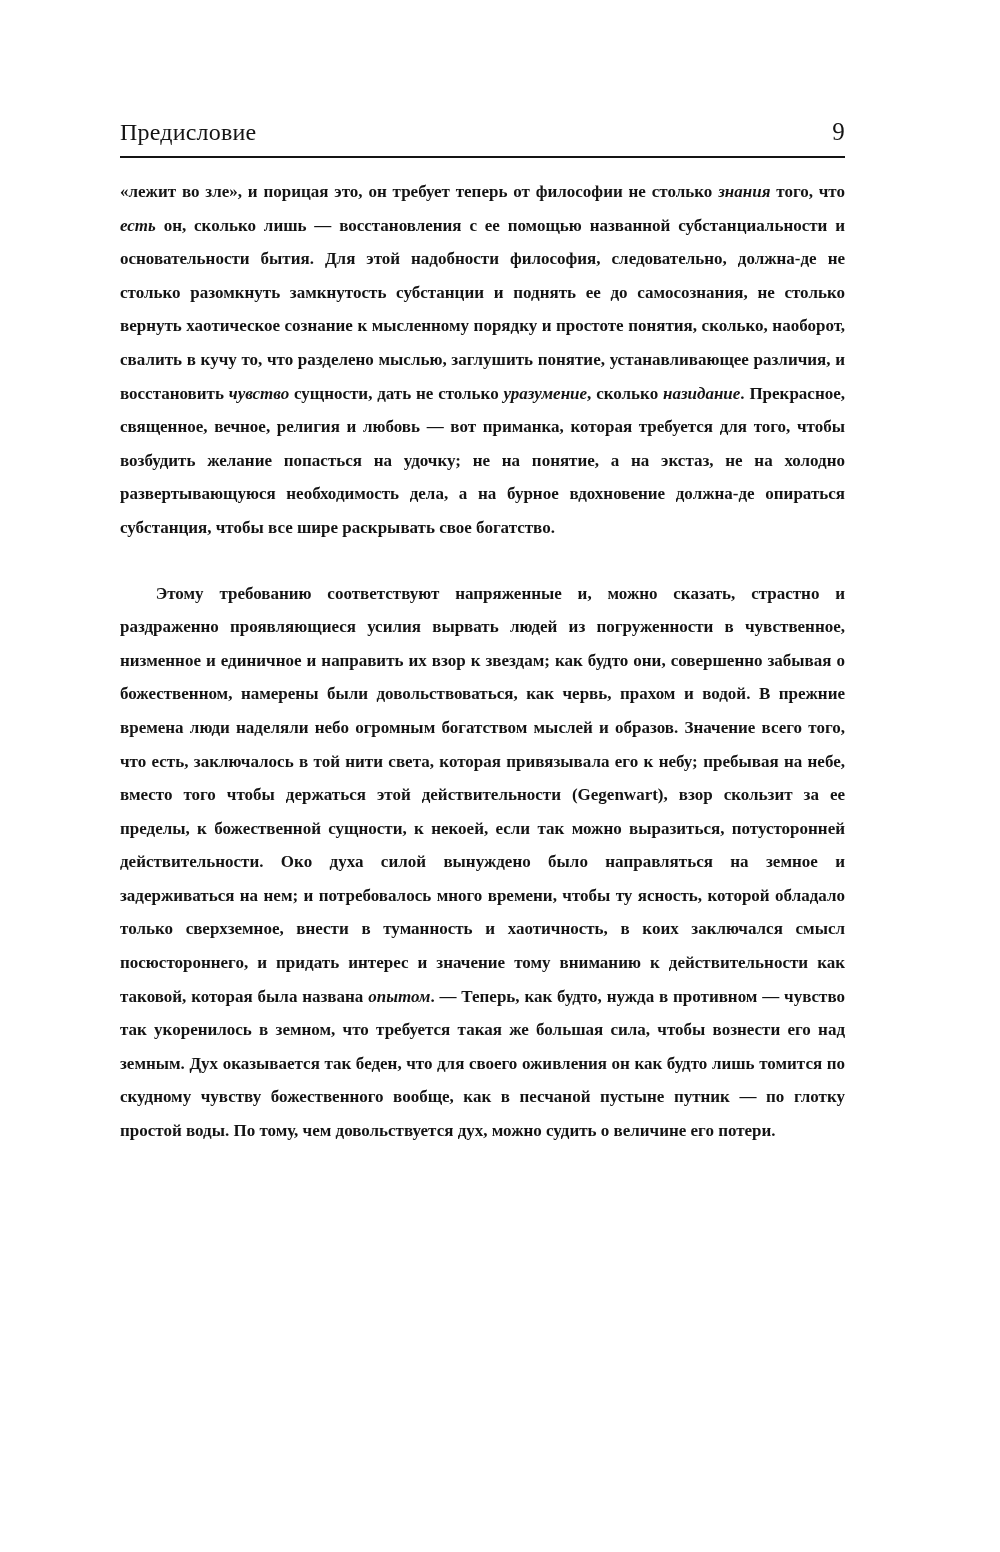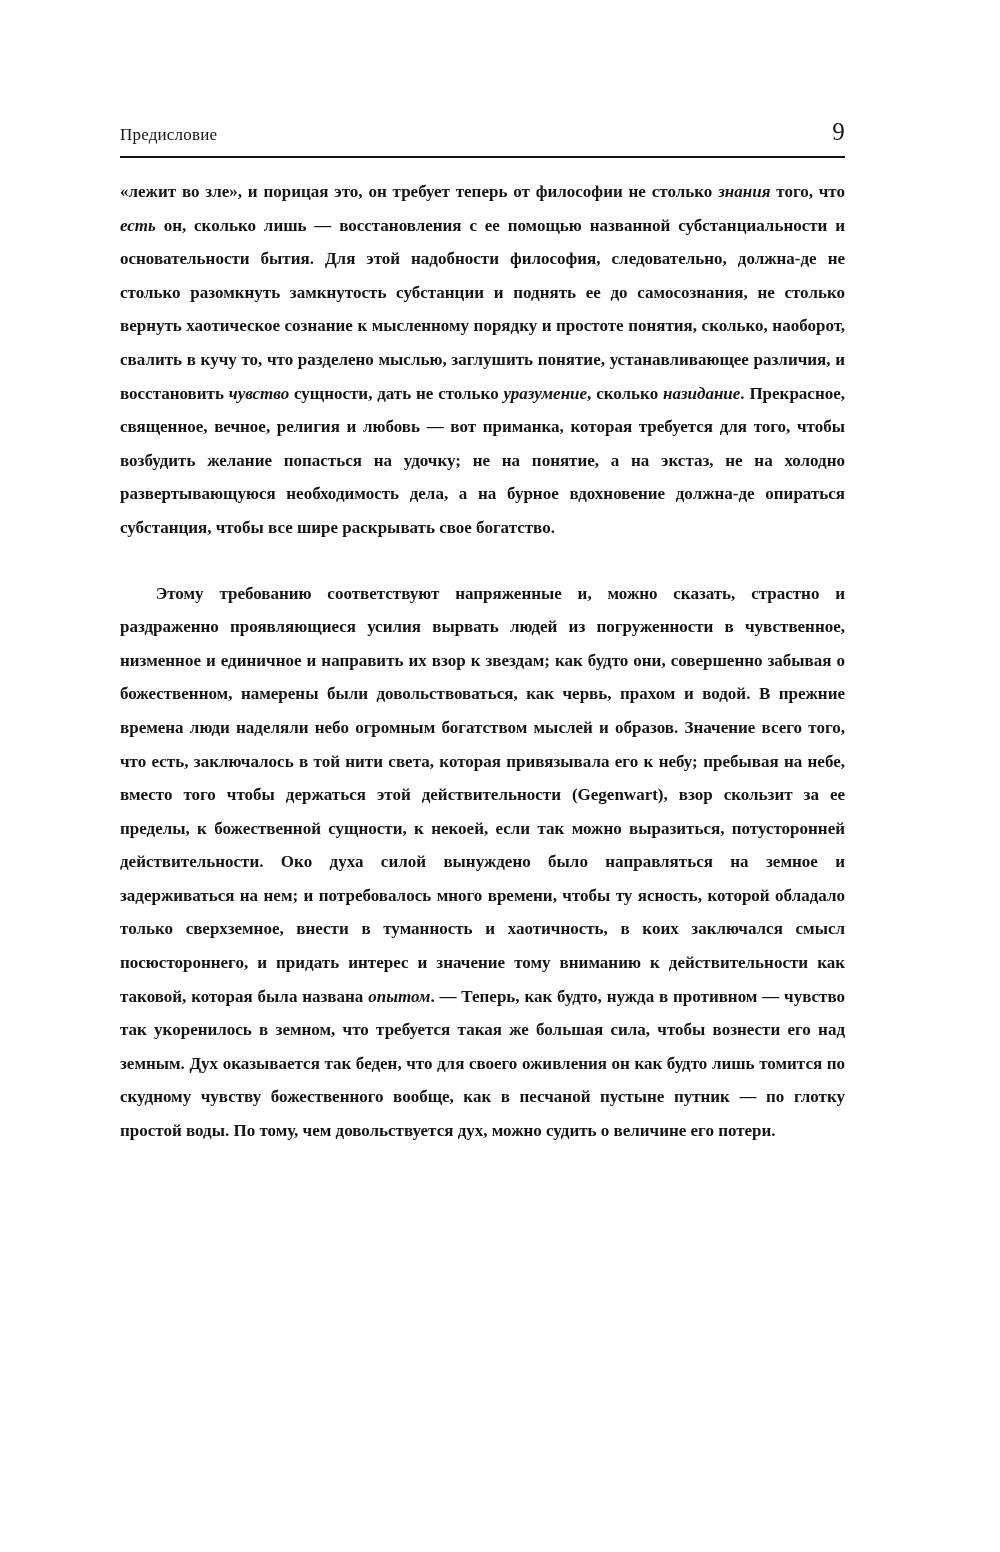--- a/index.html
+++ b/index.html
@@ -23,21 +23,21 @@
   }
   .running-head {
     display: flex;
     align-items: baseline;
     justify-content: space-between;
     font-size: 21.5px;
     letter-spacing: 0.2px;
     padding-bottom: 10px;
   }
   .running-head .head-title {
-    font-size: 17px;
+    font-size: 24px;
   }
   .running-head .page-number {
     font-size: 25px;
   }
   .head-rule {
     border: 0;
     border-top: 2px solid #141414;
     margin: 0 0 17px 0;
   }
   .body-text {

